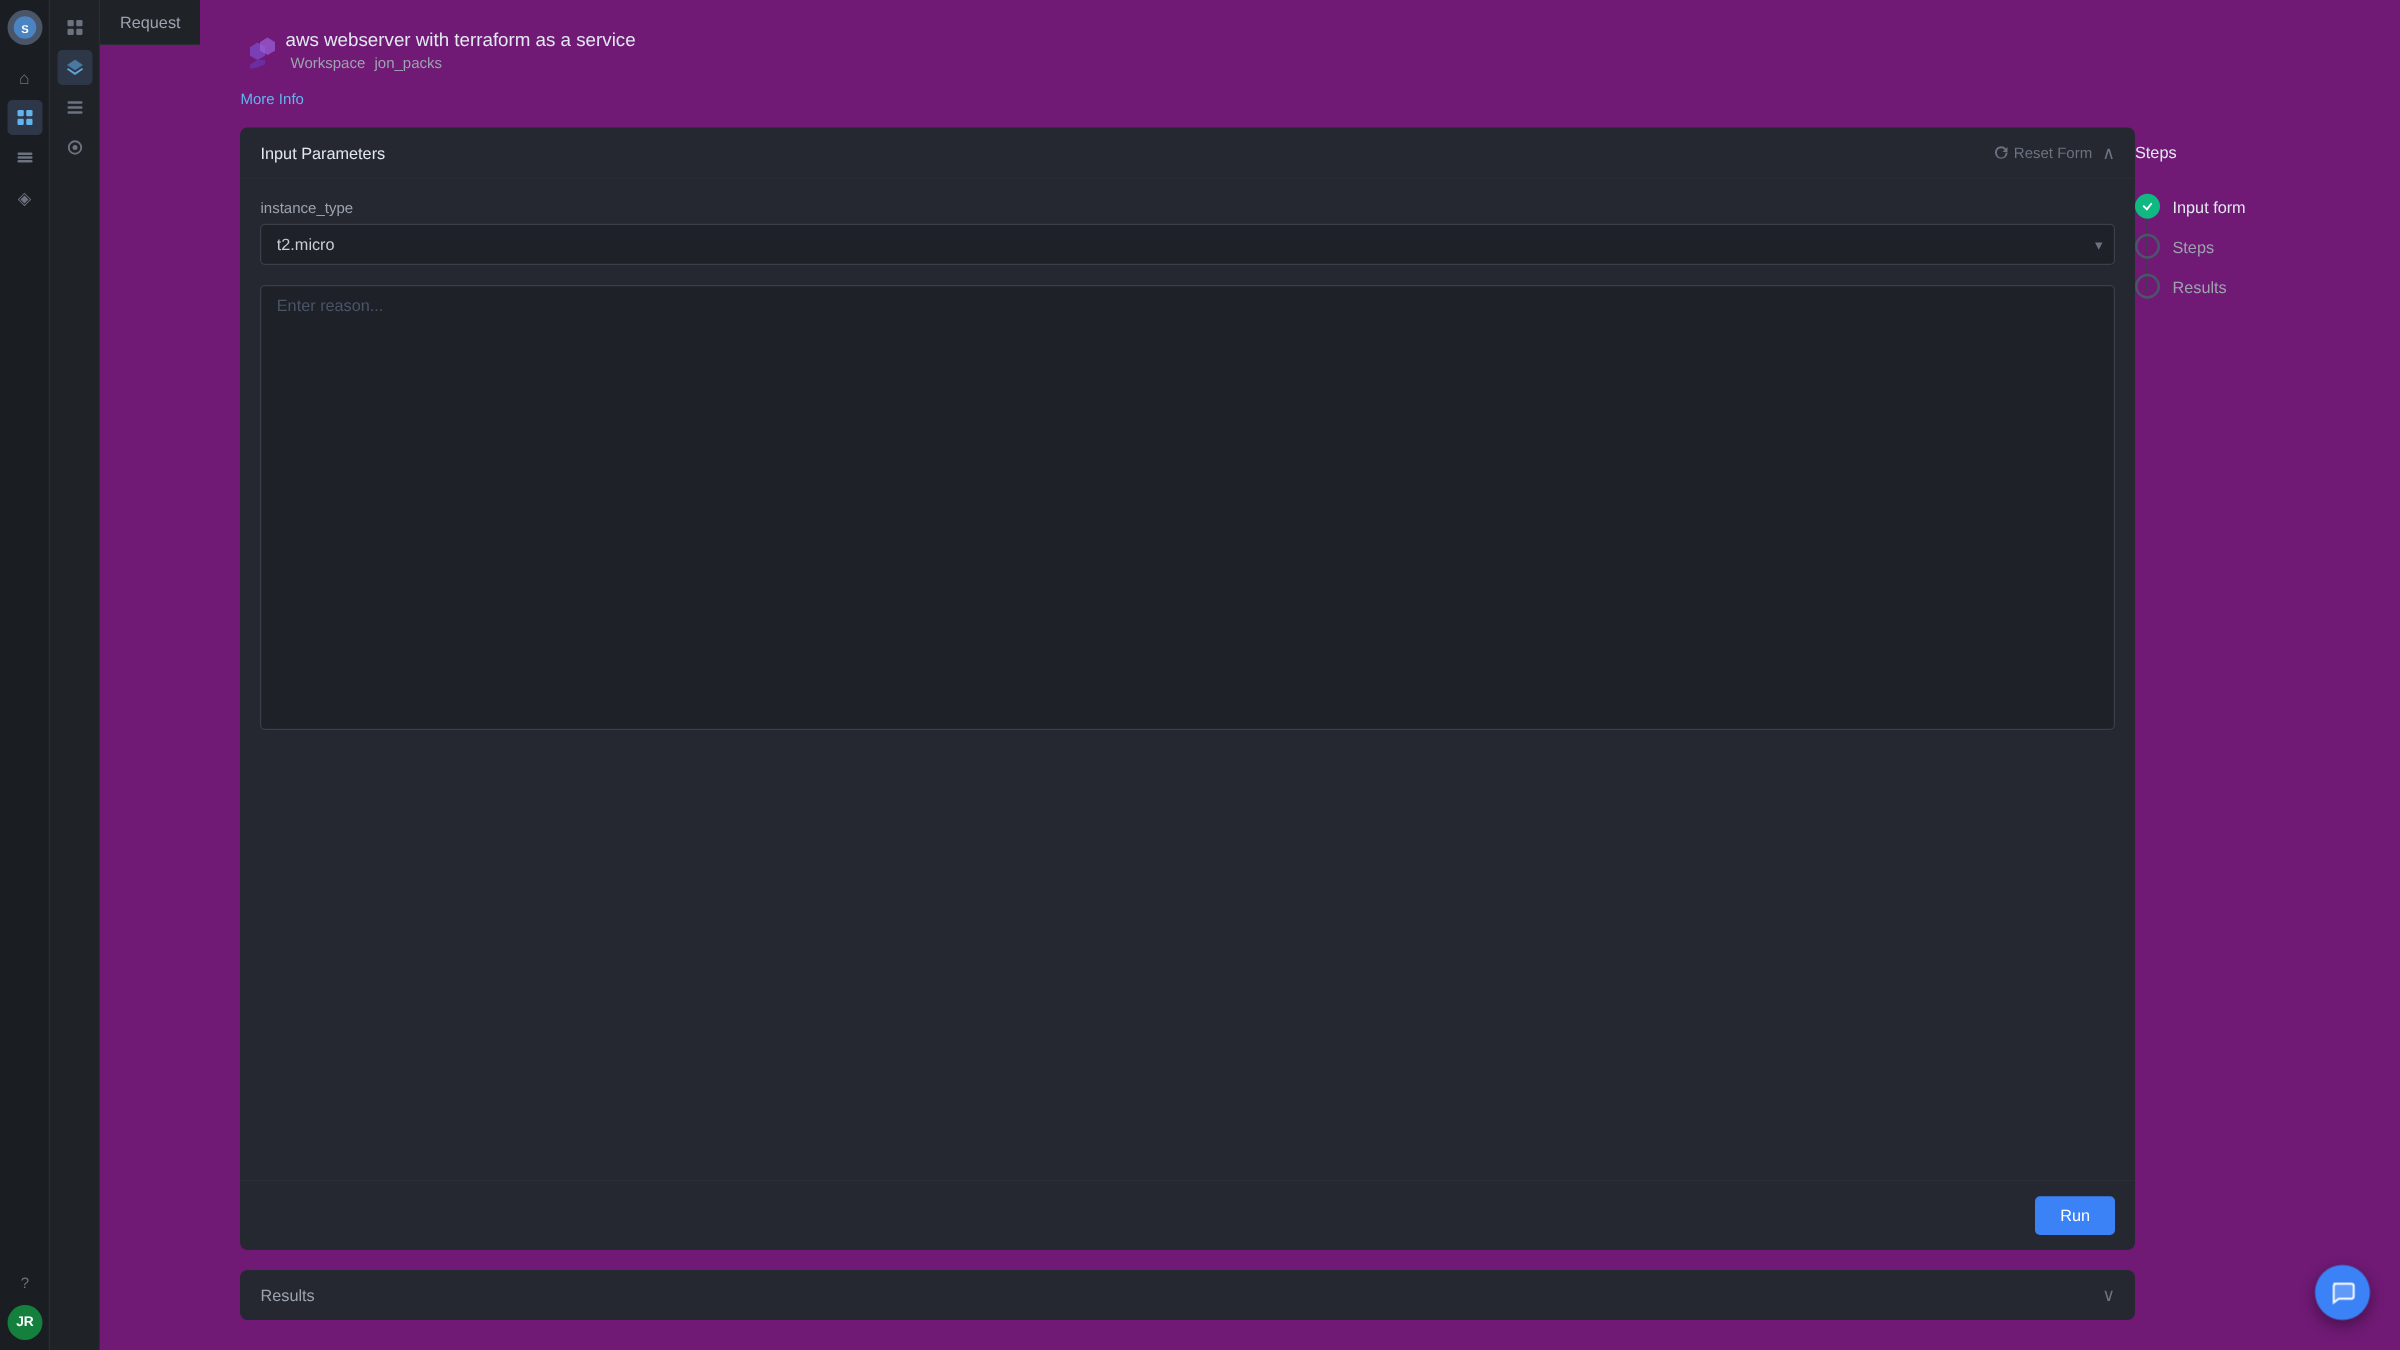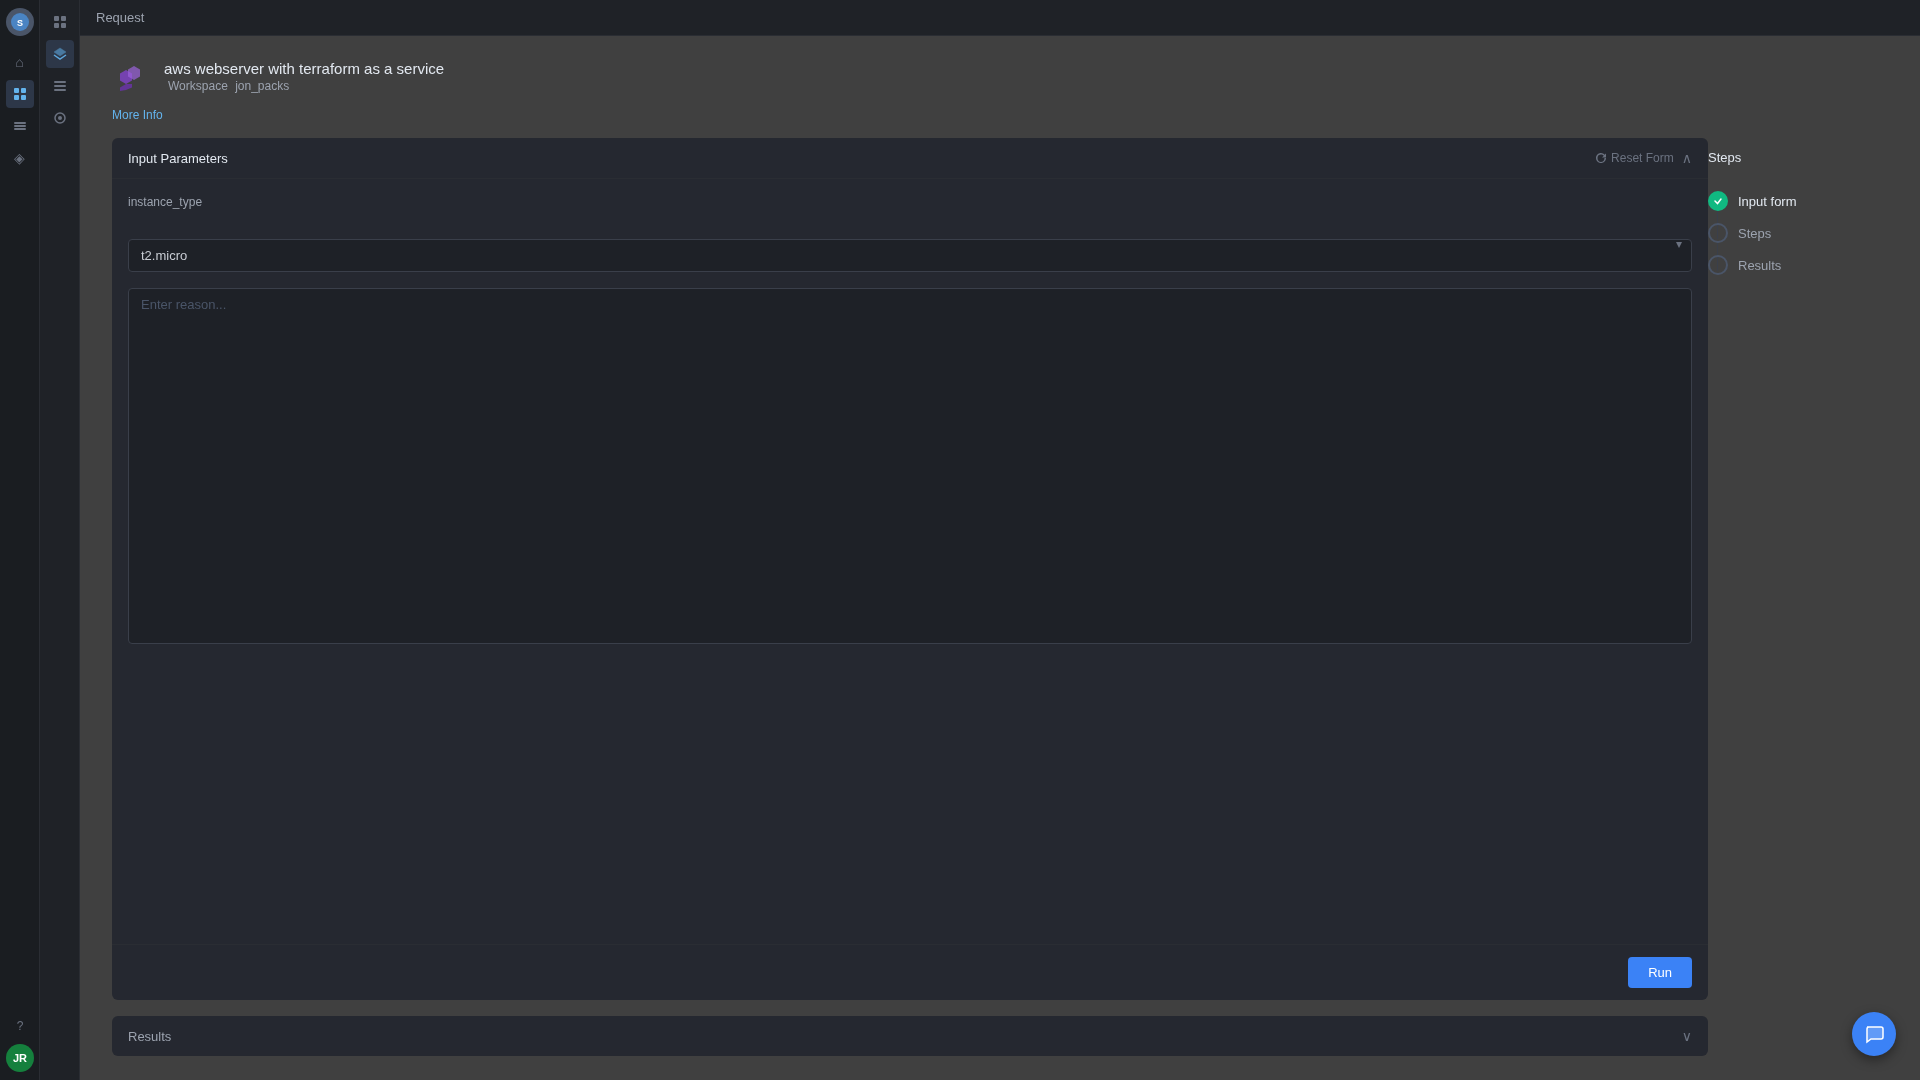--- a/index.html
+++ b/index.html
@@ -80,22 +80,22 @@
     }
     .sidebar .sidebar-icon.active {
       background: #2d3748;
       color: #63b3ed;
     }
 
     
     .main-area {
       flex: 1;
       display: flex;
-      flex-direction: column;
-      background: #404040;
+      flex-direction: row;
+      background: #701a75;
       overflow: hidden;
     }
 
     
     .topbar {
       height: 36px;
       background: #1f2227;
       border-bottom: 1px solid #2a2d33;
       display: flex;
       align-items: center;
@@ -114,21 +114,20 @@
       overflow-y: auto;
       display: flex;
       flex-direction: column;
       gap: 0;
     }
 
     
     .service-header {
       display: flex;
       align-items: flex-start;
-      gap: 16px;
       margin-bottom: 4px;
     }
     .service-logo {
       width: 36px;
       height: 36px;
       display: flex;
       align-items: center;
       justify-content: center;
       flex-shrink: 0;
     }
@@ -232,21 +231,20 @@
       width: 100%;
       background: #1e2127;
       border: 1px solid #3a3f4a;
       border-radius: 4px;
       color: #c9cdd4;
       font-size: 13px;
       padding: 8px 32px 8px 12px;
       appearance: none;
       cursor: pointer;
       outline: none;
-      margin-top: 24px;
     }
     .select-arrow {
       position: absolute;
       right: 10px;
       top: 50%;
       transform: translateY(-50%);
       color: #6b7280;
       pointer-events: none;
       font-size: 12px;
     }

